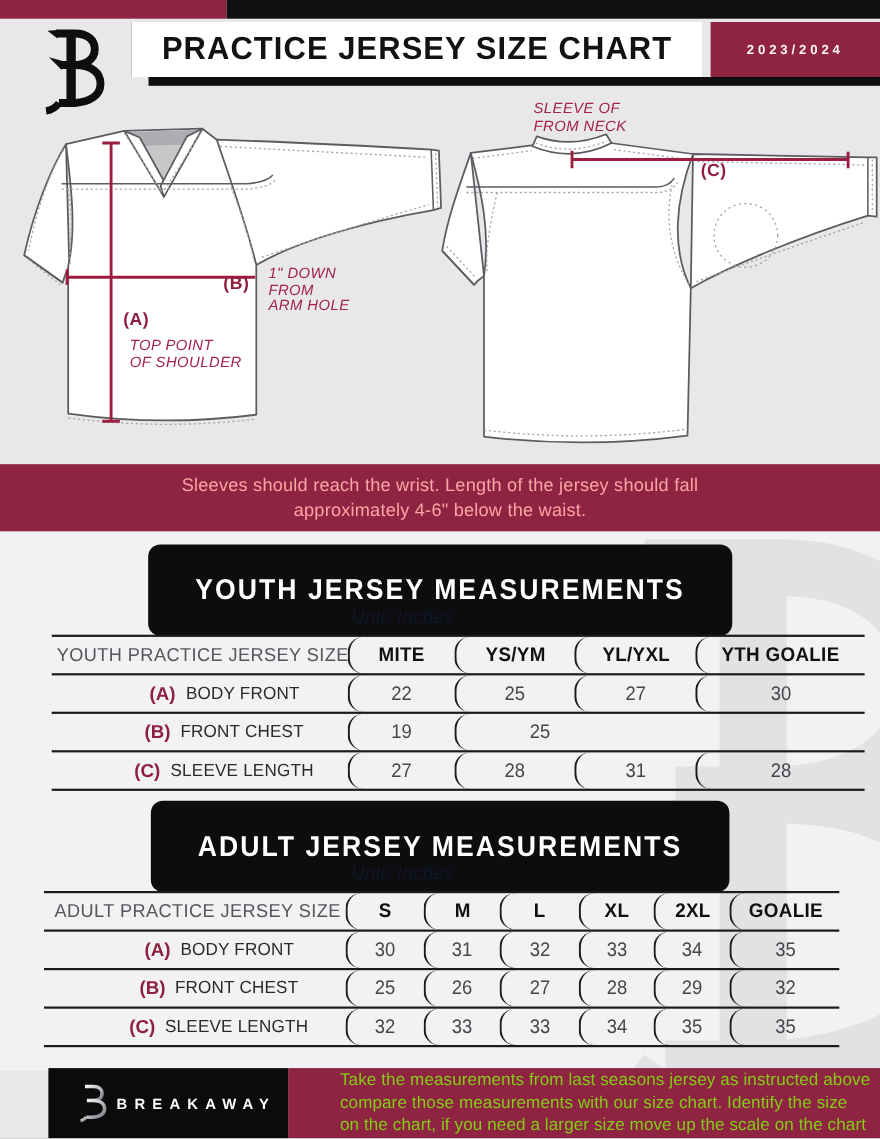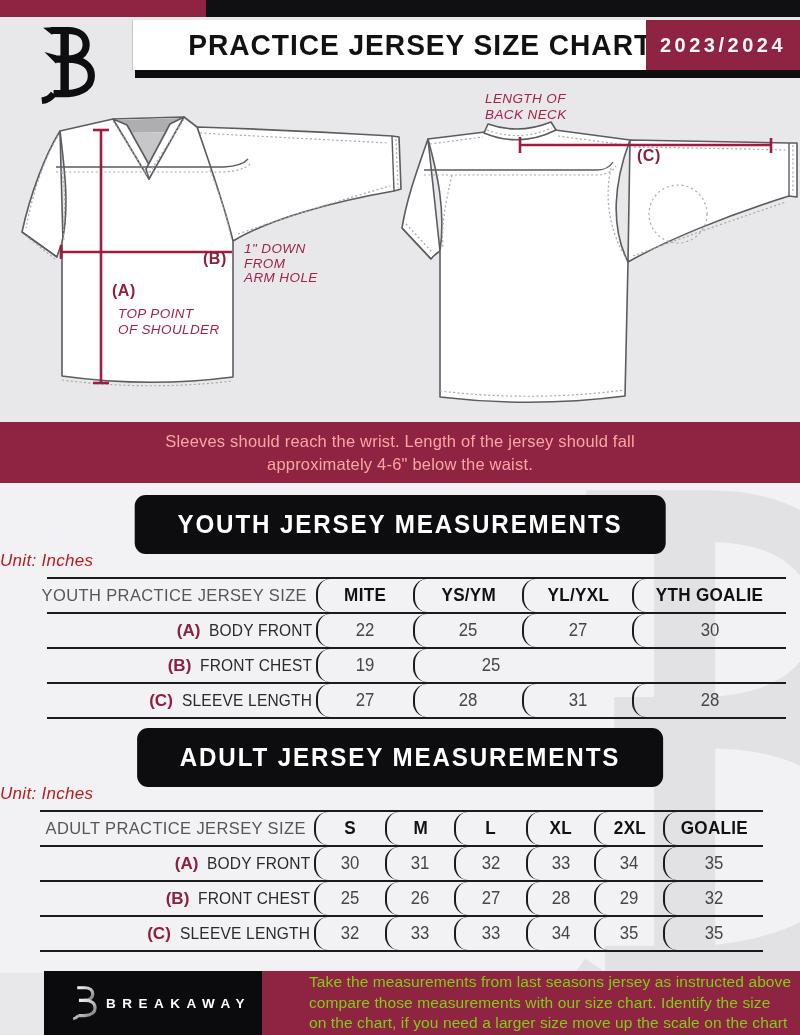--- a/index.html
+++ b/index.html
@@ -10,66 +10,66 @@
     -webkit-font-smoothing:antialiased;
   }
   .lower-bg{position:absolute;left:0;top:483px;width:800px;height:490px;background:#f2f2f4;}
   .watermark{position:absolute;left:400px;top:455px;width:560px;height:620px;opacity:1;pointer-events:none;}
 
   
   .strip-maroon{position:absolute;left:0;top:0;width:206px;height:17px;background:#8e2342;}
   .strip-black{position:absolute;left:206px;top:0;width:594px;height:17px;background:#101012;}
   .brand-logo{position:absolute;left:24px;top:22px;width:80px;height:86px;}
   .title-box{
-    position:absolute;left:132px;top:20px;width:518px;height:50px;background:#ffffff;
-    border-left:1px solid #c6c6c9;display:flex;align-items:center;justify-content:center;padding-left:28px;
+    position:absolute;left:119px;top:20px;width:518px;height:50px;background:#ffffff;
+    border-left:1px solid #c6c6c9;display:flex;align-items:center;justify-content:center;
   }
   .title-box .t{font-size:29px;font-weight:bold;color:#121214;letter-spacing:1px;transform:scaleX(.97);white-space:nowrap;}
   .year-box{
     position:absolute;left:646px;top:20px;width:154px;height:50px;background:#8e2342;
     display:flex;align-items:center;justify-content:center;
   }
-  .year-box .t{font-size:20px;font-weight:bold;color:#fdf6f8;letter-spacing:3.5px;white-space:nowrap;}
+  .year-box .t{font-size:12px;font-weight:bold;color:#fdf6f8;letter-spacing:3.5px;white-space:nowrap;}
   .title-shadow{position:absolute;left:135px;top:70px;width:665px;height:8px;background:#0e0e10;}
 
   
   .diagram-svg{position:absolute;left:0;top:88px;width:800px;height:340px;}
   .marker{position:absolute;font-weight:bold;font-size:16px;color:#8e1f3e;letter-spacing:.5px;}
   .dnote{position:absolute;font-style:italic;font-size:13.5px;line-height:14.5px;color:#a32349;letter-spacing:.4px;white-space:nowrap;}
   .dnote.lh15{line-height:15.5px;}
 
   
   .banner{
     position:absolute;left:0;top:422px;width:800px;height:61px;background:#8e2342;
     display:flex;flex-direction:column;align-items:center;justify-content:center;
   }
   .banner .ln{color:#fca5a5;font-size:16.5px;line-height:22.5px;letter-spacing:.2px;}
 
   
   .pill{
     position:absolute;left:50%;transform:translateX(-50%);
     height:51px;background:#0d0d0f;border-radius:11px;
-    display:flex;align-items:center;justify-content:center;padding:4px 26px;
+    display:flex;align-items:center;justify-content:center;padding:16px 26px;
   }
   .pill .t{color:#ffffff;font-size:26px;font-weight:bold;letter-spacing:2px;transform:scaleX(.93);white-space:nowrap;}
   .pill.youth{top:495px;}
   .pill.adult{top:728px;}
   .unit{
-    position:absolute;left:0;width:732px;
-    font-style:italic;font-size:17px;color:#b91c1c;letter-spacing:.3px;
+    position:absolute;left:0;width:732px;text-align:center;
+    font-style:italic;font-size:17px;color:#0f172a;letter-spacing:.3px;
   }
   .unit.youth{top:551px;}
   .unit.adult{top:784px;}
 
   
   .mtable{position:absolute;border-bottom:2px solid #1b1b1d;}
   .mtable .trow{display:flex;border-top:2px solid #1b1b1d;height:35px;box-sizing:border-box;}
   .mtable .c{display:flex;align-items:center;justify-content:center;height:100%;box-sizing:border-box;}
   .mtable .c.sep{border-left:2px solid #1b1b1d;border-radius:14px;}
-  .mtable .c.lab{justify-content:flex-end;}
+  .mtable .c.lab{justify-content:center;}
   .hdr-label{font-size:17px;color:#55555a;letter-spacing:.4px;padding-left:14px;transform-origin:left center;transform:scaleX(.97);white-space:nowrap;}
   .hdr-size{font-size:18px;font-weight:bold;color:#111113;letter-spacing:.3px;transform:scaleX(.95);white-space:nowrap;}
   .row-lab{padding-left:48px;display:flex;align-items:center;gap:9px;white-space:nowrap;}
   .row-lab .ltr{font-size:17px;font-weight:bold;color:#8e1f3e;}
   .row-lab .txt{font-size:16px;color:#2a2a2d;letter-spacing:.2px;transform-origin:left center;transform:scaleX(.97);}
   .val{font-size:18px;color:#46464a;transform:scaleX(.93);}
   .youth-t{left:47px;top:577px;width:739px;}
   .youth-t .c0{width:269px;}.youth-t .c1{width:97px;}.youth-t .c2{width:109px;}.youth-t .c3{width:110px;}.youth-t .c4{width:154px;}
   .adult-t{left:40px;top:810px;width:723px;}
   .adult-t .c0{width:274px;}.adult-t .c1{width:71px;}.adult-t .c2{width:69px;}.adult-t .c3{width:72px;}
@@ -209,22 +209,22 @@
     </g>
 
     <g stroke="#9e1c3f" stroke-width="2.6" fill="none">
       <path d="M520,145 H771"></path>
       <path d="M520,137 V153"></path>
       <path d="M771,138 V153"></path>
     </g>
   </svg>
 
   <div class="dnote lh15" style="left:485px;top:91px;">
-    <div>LENGTH OF</div>
-    <div>BACK NECK</div>
+    <div>SLEEVE OF</div>
+    <div>FROM NECK</div>
   </div>
   <div class="marker" style="left:637px;top:147px;">(C)</div>
   <div class="marker" style="left:203px;top:250px;">(B)</div>
   <div class="dnote" style="left:244px;top:242px;">
     <div>1" DOWN</div>
     <div>FROM</div>
     <div>ARM HOLE</div>
   </div>
   <div class="marker" style="left:112px;top:282px;">(A)</div>
   <div class="dnote lh15" style="left:118px;top:306px;">

